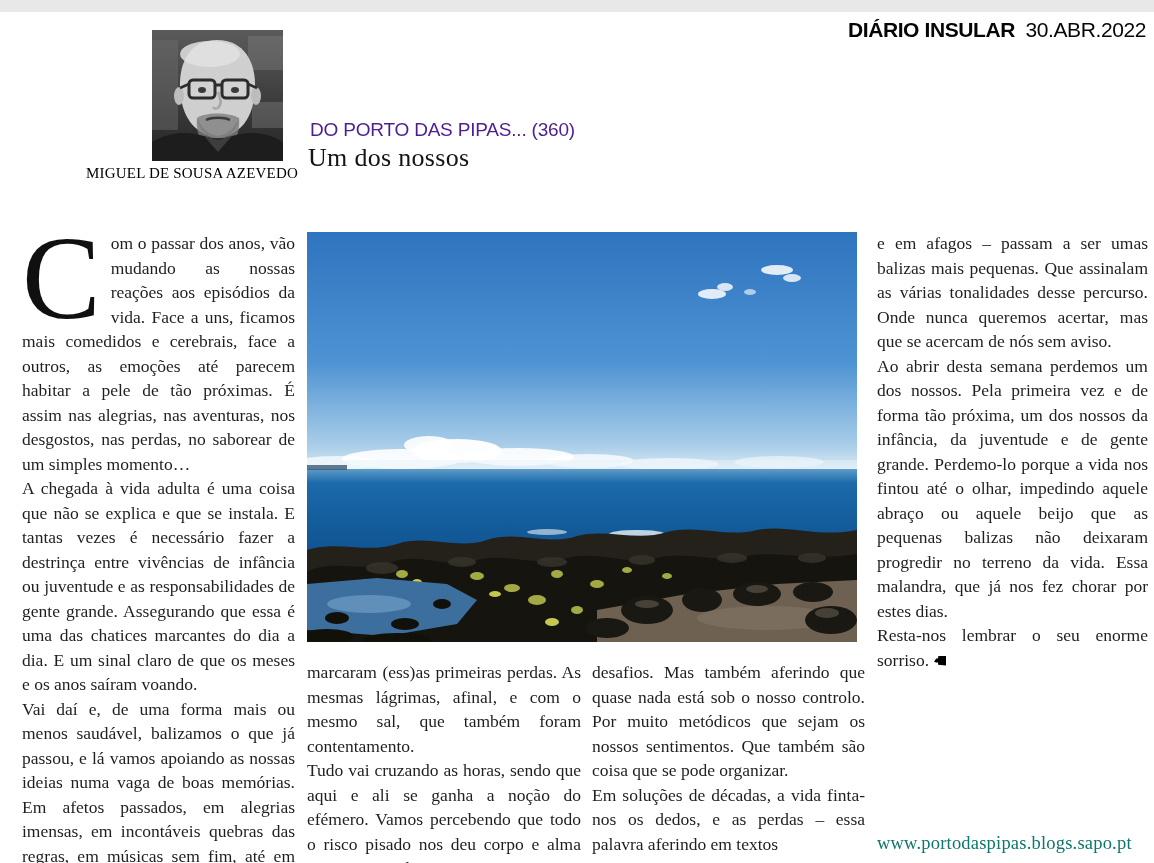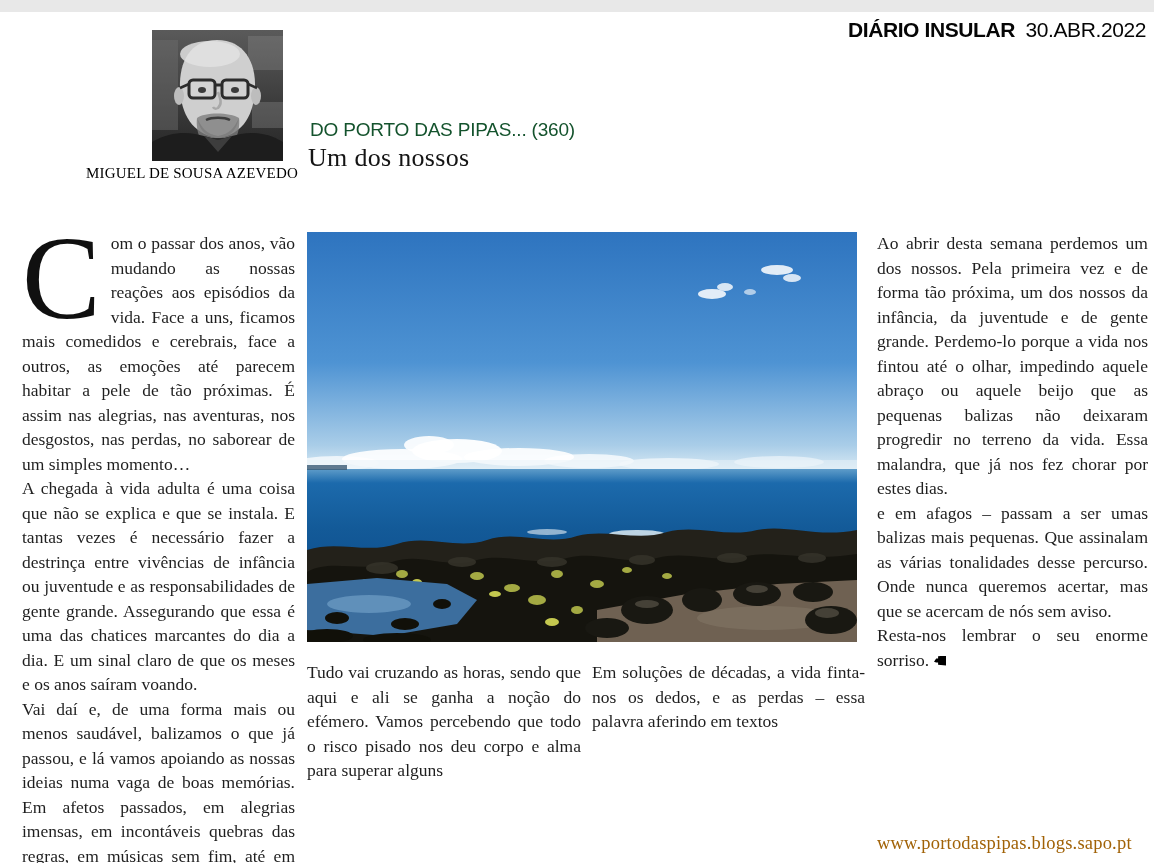--- a/index.html
+++ b/index.html
@@ -15,21 +15,21 @@
 
   
   .author-photo{left:152px;top:18px;width:131px;height:131px;}
   .author-photo svg{display:block;width:100%;height:100%;}
   .author-name{left:52px;top:153px;width:280px;text-align:center;
                font-family:Liberation Serif, serif;font-size:15px;letter-spacing:0.2px;
                color:#000000;}
 
   
   .kicker{left:310px;top:107px;font-family:"Liberation Sans",sans-serif;font-size:19px;
-          color:#14532d;letter-spacing:-0.2px;}
+          color:#4c1d95;letter-spacing:-0.2px;}
   .title{left:308px;top:131px;font-family:"Liberation Serif",serif;font-size:26px;
          font-weight:400;color:#141414;letter-spacing:0.3px;margin:0;}
 
   
   .col{font-size:17.5px;line-height:24.5px;text-align:justify;overflow:hidden;}
   .col p{margin:0;}
   .col1{left:22px;top:219px;width:273px;height:644px;}
   .col2{left:307px;top:648px;width:274px;height:215px;}
   .col3{left:592px;top:648px;width:273px;height:215px;}
   .col4{left:877px;top:219px;width:271px;height:600px;}
@@ -39,21 +39,21 @@
 
   
   .article-photo{left:307px;top:220px;width:550px;height:410px;}
   .article-photo svg{display:block;width:100%;height:100%;}
 
   
   .end-marker{display:inline-block;width:12px;height:10px;background:#000;
               vertical-align:baseline;margin-left:5px;
               clip-path:polygon(0 62%,18% 30%,34% 30%,34% 8%,100% 0,100% 100%,34% 92%,34% 70%,18% 70%,0 62%);}
 
-  .footer-url{left:877px;top:821px;font-size:18.5px;color:#a16207;letter-spacing:0.2px;
+  .footer-url{left:877px;top:821px;font-size:18.5px;color:#0f766e;letter-spacing:0.2px;
               text-decoration:none;cursor:pointer;}
 </style>
 </head>
 <body>
 
 <div class="page">
 
   <div class="abs masthead">
     <span class="mh-name">DIÁRIO INSULAR</span>
     <span class="mh-date">30.ABR.2022</span>
@@ -202,28 +202,30 @@
       </g>
       <g fill="#4a463c" opacity="0.9">
         <ellipse cx="340" cy="372" rx="12" ry="4"></ellipse>
           <ellipse cx="450" cy="357" rx="11" ry="4"></ellipse>
         <ellipse cx="520" cy="381" rx="12" ry="5"></ellipse>
       </g>
     </svg>
   </div>
 
   <div class="abs col col2">
+    <p>marcaram (ess)as primeiras perdas. As mesmas lágrimas, afinal, e com o mesmo sal, que também foram contentamento.</p>
     <p>Tudo vai cruzando as horas, sendo que aqui e ali se ganha a noção do efémero. Vamos percebendo que todo o risco pisado nos deu corpo e alma para superar alguns</p>
   </div>
 
   <div class="abs col col3">
+    <p>desafios. Mas também aferindo que quase nada está sob o nosso controlo. Por muito metódicos que sejam os nossos sentimentos. Que também são coisa que se pode organizar.</p>
     <p>Em soluções de décadas, a vida finta-nos os dedos, e as perdas – essa palavra aferindo em textos</p>
   </div>
 
   <div class="abs col col4">
+    <p>e em afagos – passam a ser umas balizas mais pequenas. Que assinalam as várias tonalidades desse percurso. Onde nunca queremos acertar, mas que se acercam de nós sem aviso.</p>
     <p>Ao abrir desta semana perdemos um dos nossos. Pela primeira vez e de forma tão próxima, um dos nossos da infância, da juventude e de gente grande. Perdemo-lo porque a vida nos fintou até o olhar, impedindo aquele abraço ou aquele beijo que as pequenas balizas não deixaram progredir no terreno da vida. Essa malandra, que já nos fez chorar por estes dias.</p>
-    <p>e em afagos – passam a ser umas balizas mais pequenas. Que assinalam as várias tonalidades desse percurso. Onde nunca queremos acertar, mas que se acercam de nós sem aviso.</p>
     <p><span>Resta-nos lembrar o seu enorme sorriso.</span><span class="end-marker"></span></p>
   </div>
 
   <div class="abs footer-url">www.portodaspipas.blogs.sapo.pt</div>
 
 </div>
 
 </body></html>

